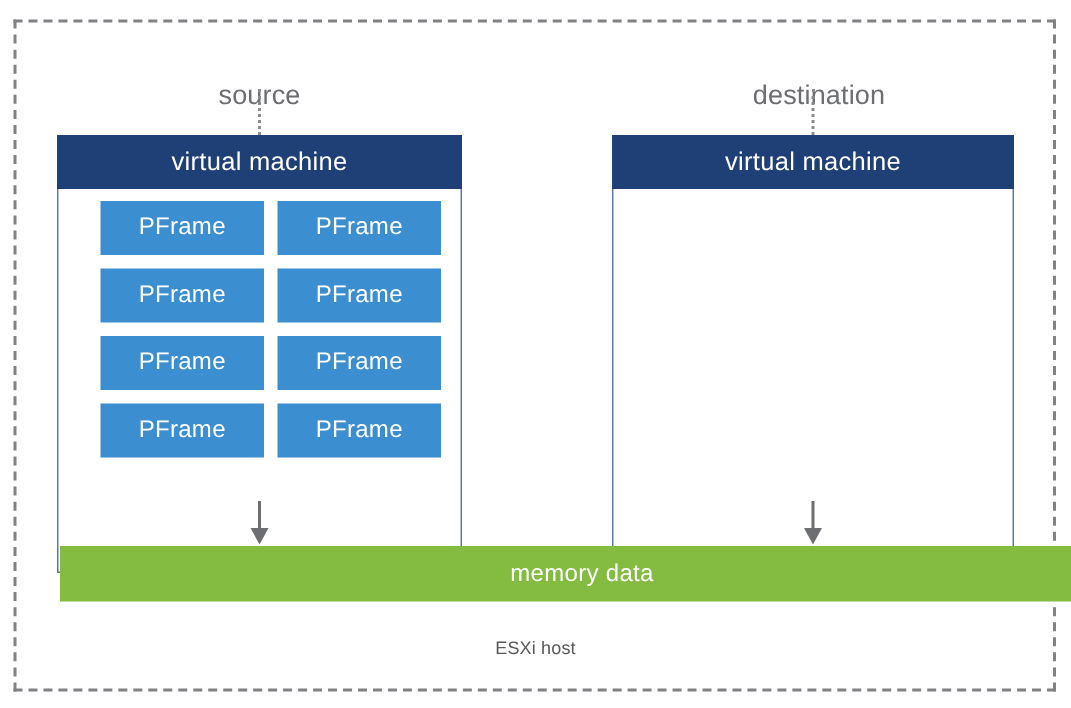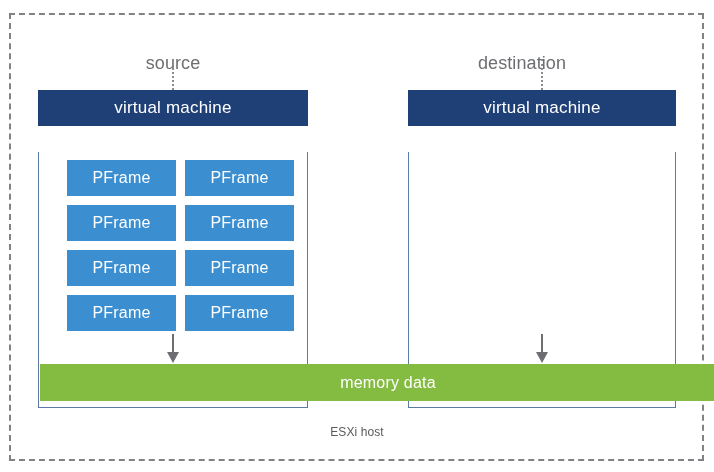--- a/index.html
+++ b/index.html
@@ -47,21 +47,21 @@
   .caption {
     position: absolute;
     top: 29px;
     font-size: 18px;
     color: #6d6e71;
     text-align: center;
     letter-spacing: 0.1px;
     margin-top: 24px;
   }
   .caption.source { left: 38px; width: 270px; }
-  .caption.destination { left: 388px; width: 268px; }
+  .caption.destination { left: 412px; width: 268px; }
 
   
   .leader {
     position: absolute;
     top: 59px;
     width: 0;
     height: 31px;
     border-left: 2px dotted #8a8c8e;
   }
   .leader.source { left: 172px; }
@@ -87,21 +87,20 @@
     letter-spacing: 0.2px;
   }
 
   .vm-body {
     box-sizing: border-box;
     height: 256px;
     background: #ffffff;
     border: 1px solid #5b7ba6;
     border-top: none;
     padding: 8px 13px 8px 28px;
-    margin-top: 26px;
   }
 
   
   .pframe-grid {
     display: grid;
     grid-template-columns: 1fr 1fr;
     grid-auto-rows: 36px;
     column-gap: 9px;
     row-gap: 9px;
   }

